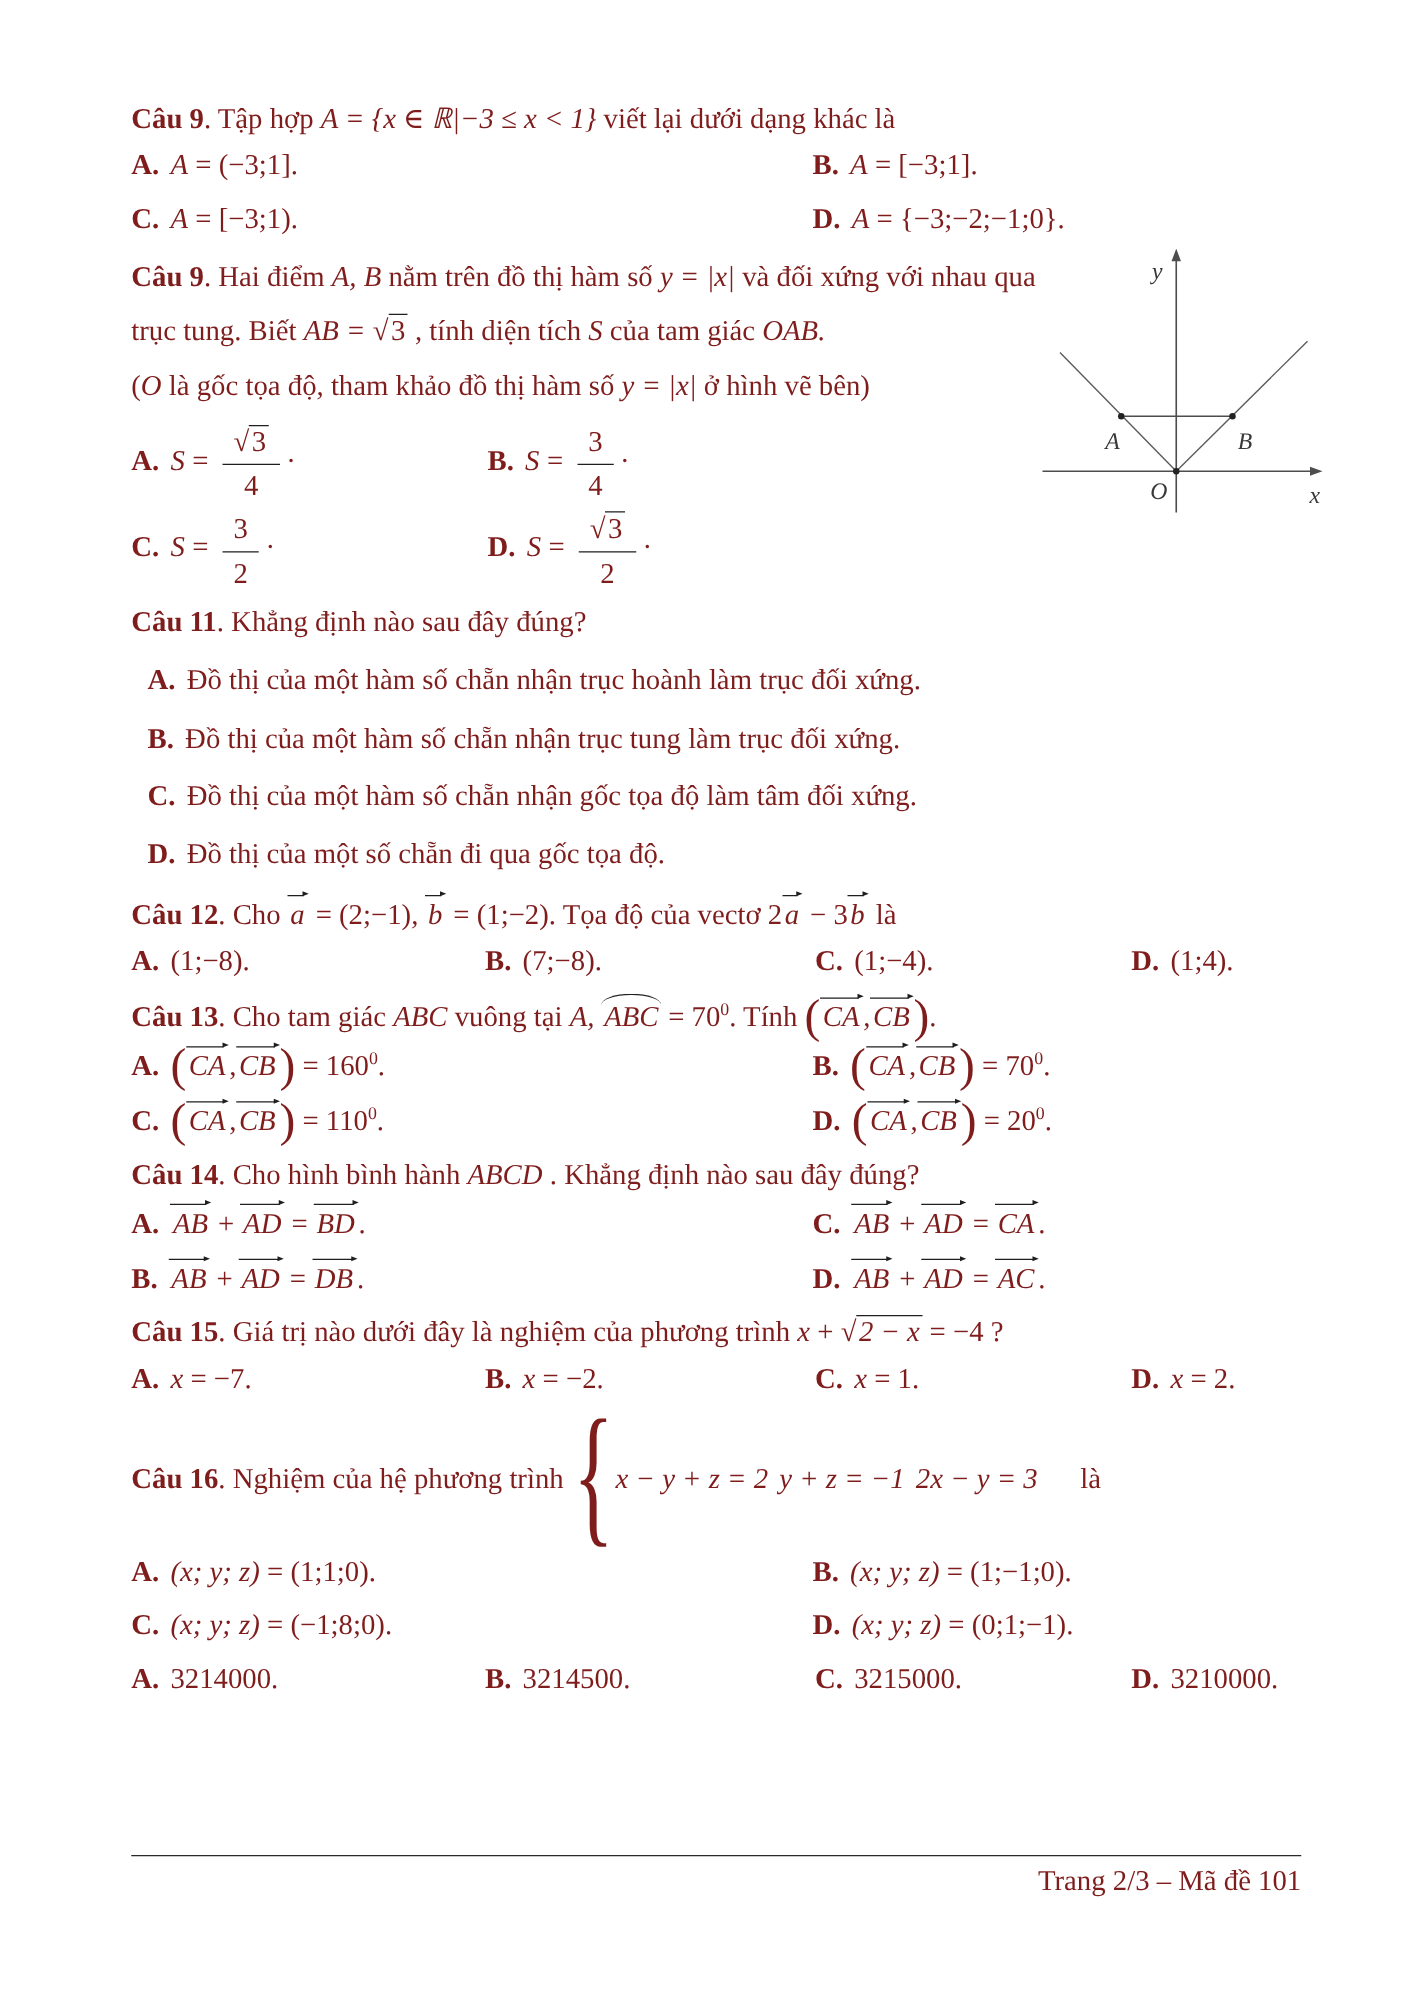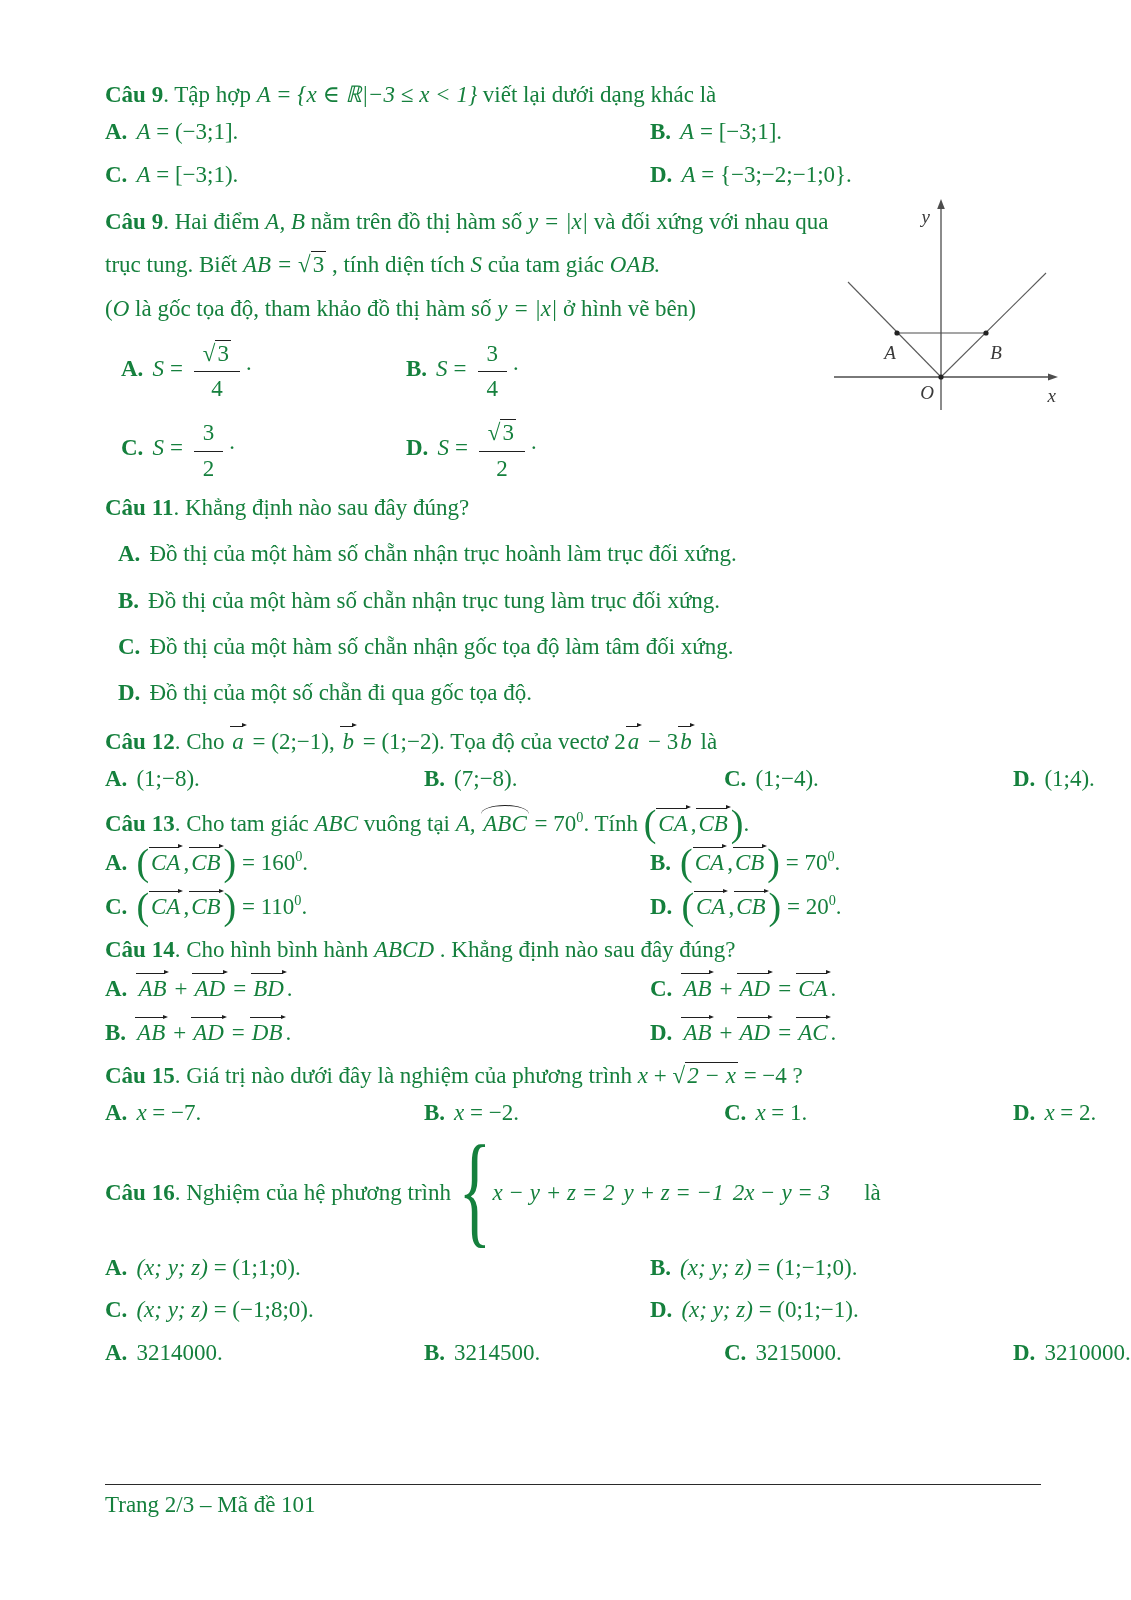--- a/index.html
+++ b/index.html
@@ -2,35 +2,35 @@
 <html><head>
 <meta charset="utf-8">
 <style>
   * { box-sizing: border-box; margin: 0; padding: 0; }
   html,body { background:#ffffff; }
   .page {
     position: relative;
     width: 1131px; height: 1600px;
     background: #ffffff;
     font-family: "Liberation Serif", "DejaVu Serif", serif;
-    color: #15803d;
+    color: #7f1d1d;
     overflow: hidden;
   }
   .content {
     position: absolute; left: 105px; top: 76px; width: 936px;
     font-size: 23px; line-height: 1.45;
   }
   .q { margin-bottom: 9px; }
   .qline { margin: 2px 0 4px; }
   .qlabel { font-weight: bold; }
   .mi { font-style: italic; }
   .ol { font-weight: bold; margin-right: 9px; }
   .opts2  { display: grid; grid-template-columns: 545px 1fr; row-gap: 9px; margin: 4px 0 6px; }
-  .opts2f { display: grid; grid-template-columns: 285px 1fr; row-gap: 14px; margin: 8px 16px 6px; width: 760px; }
-  .opts4  { display: grid; grid-template-columns: 283px 264px 253px 1fr; margin: 4px 0 6px; gap: 36px; }
+  .opts2f { display: grid; grid-template-columns: 285px 1fr; row-gap: 4px; margin: 8px 0 6px; width: 760px; }
+  .opts4  { display: grid; grid-template-columns: 283px 264px 253px 1fr; margin: 4px 0 6px; }
   .optsfull .opt { display: block; margin: 13px; }
   .opt { white-space: nowrap; }
   .optsfull .opt { white-space: normal; }
   
   .vec { position: relative; display: inline-block; font-style: italic; padding: 6px 3px 0 2px; line-height: 1.1; }
   .vec::before { content:""; position:absolute; top:3px; left:0; right:4px; border-top:1.4px solid #1f1f1f; }
   .vec::after  { content:""; position:absolute; top:0.4px; right:0; width:0; height:0;
                  border-left:5px solid #1f1f1f; border-top:2.8px solid transparent; border-bottom:2.8px solid transparent; }
   
   .hat { position: relative; display: inline-block; font-style: italic; padding: 6px 2px 0; line-height: 1.1; }
@@ -59,21 +59,21 @@
   
   .figure { position: absolute; left: 826px; top: 196px; width: 238px; height: 218px; }
   .figure .axis  { stroke: #4d4d4d; stroke-width: 1.3; }
   .figure .curve { stroke: #5a5a5a; stroke-width: 1.1; }
   .figure .seg   { stroke: #4d4d4d; stroke-width: 1.2; }
   .figure .fillc { fill: #4d4d4d; }
   .figure circle { fill: #222; }
   .figure .flabel { font-family: "Liberation Serif", serif; font-style: italic; font-size: 19px; fill: #3a3a3a; }
   
   .footer-line { position: absolute; left: 105px; top: 1484px; width: 936px; border-top: 1.6px solid #2a2a2a; }
-  .footer-text { position: absolute; left: 105px; top: 1492px; width: 936px; text-align: left; font-size: 23px; }
+  .footer-text { position: absolute; left: 105px; top: 1492px; width: 936px; text-align: right; font-size: 23px; }
 </style>
 </head>
 <body>
 
 <div class="page">
   <div class="content">
 
     <div class="q">
       <p class="qline">
         <b class="qlabel">Câu 9</b><span>. Tập hợp </span><span class="mi">A = {x ∈ ℝ|−3 ≤ x &lt; 1}</span><span> viết lại dưới dạng khác là</span>

